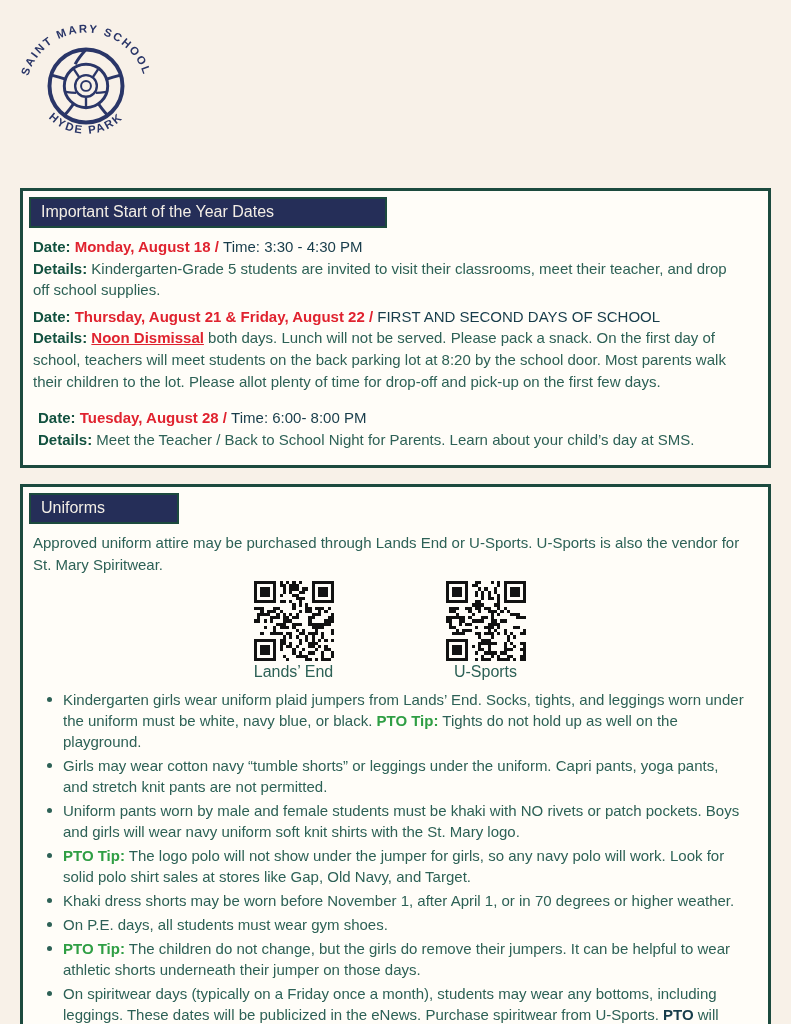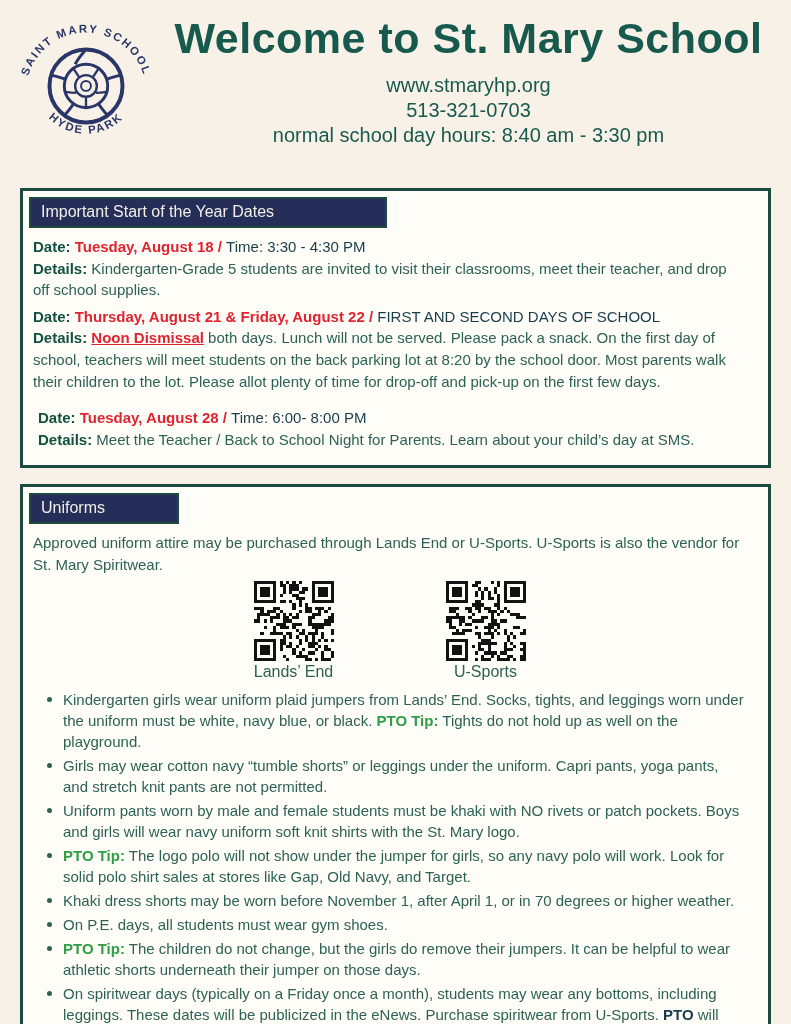--- a/index.html
+++ b/index.html
@@ -91,33 +91,27 @@
           <path d="M 13 -18 Q 9 -12 7 -9"></path>
             <path d="M -13 -18 Q -9 -12 -7 -9"></path>
           <path d="M -21 6 Q -14 7 -10 7"></path>
             <path d="M 0 22 Q 0 16 0 12"></path>
           <path d="M 21 6 Q 14 7 10 7"></path>
         </g>
         <circle r="11" stroke-width="2.4"></circle>
         <circle r="5" stroke-width="2"></circle>
       </g>
     </svg>
-    <div class="hdr-text">
-      <div class="title">Welcome to St. Mary School</div>
-      <div class="sub">www.stmaryhp.org</div>
-      <div class="sub">513-321-0703</div>
-      <div class="sub hours">normal school day hours: 8:40 am - 3:30 pm</div>
-    </div>
   </div>
 
   <section class="box box1">
     <div class="bar bar-wide">Important Start of the Year Dates</div>
     <div id="dates-entries">
         <div class="entry">
-          <p class="line"><span class="seg-label">Date: </span><span class="seg-red">Tuesday, August 18 / </span><span class="seg-dark"> Time: 3:30 - 4:30 PM</span></p>
+          <p class="line"><span class="seg-label">Date: </span><span class="seg-red">Monday, August 18 / </span><span class="seg-dark"> Time: 3:30 - 4:30 PM</span></p>
           <p class="line"><span class="seg-label">Details: </span><span class="seg-normal">Kindergarten-Grade 5 students are invited to visit their classrooms, meet their teacher, and drop off school supplies.</span></p>
         </div>
         <div class="entry">
           <p class="line"><span class="seg-label">Date: </span><span class="seg-red">Thursday, August 21 &amp; Friday, August 22 / </span><span class="seg-dark">FIRST AND SECOND DAYS OF SCHOOL</span></p>
           <p class="line"><span class="seg-label">Details: </span><span class="seg-redu">Noon Dismissal</span><span class="seg-normal"> both days.  Lunch will not be served.  Please pack a snack.  On the first day of school, teachers will meet students on the back parking lot at 8:20 by the school door.  Most parents walk their children to the lot.  Please allot plenty of time for drop-off and pick-up on the first few days.</span></p>
         </div>
         <div class="entry spaced">
           <p class="line"><span class="seg-label">Date: </span><span class="seg-red">Tuesday, August 28 / </span><span class="seg-dark"> Time: 6:00- 8:00 PM</span></p>
           <p class="line"><span class="seg-label">Details: </span><span class="seg-normal">Meet the Teacher / Back to School Night for Parents.  Learn about your child’s day at SMS.</span></p>
         </div>

